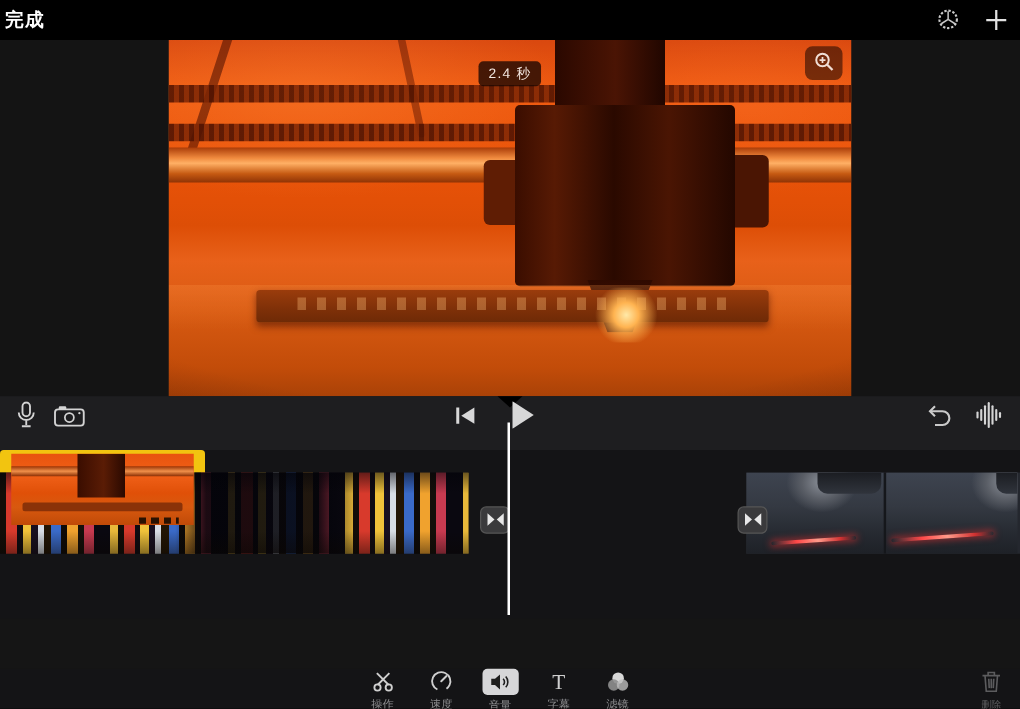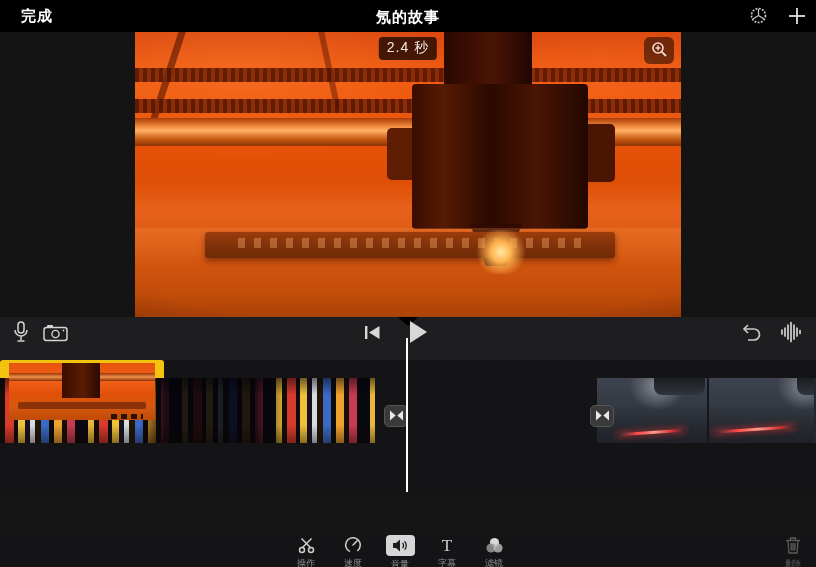--- a/index.html
+++ b/index.html
@@ -2,21 +2,21 @@
 <html><head>
 <meta charset="utf-8">
 <style>
   * { margin:0; padding:0; box-sizing:border-box; }
   html,body { background:#000; }
   body { font-family:"Liberation Sans","DejaVu Sans",sans-serif; }
   .app { position:relative; width:816px; height:567px; background:#151515; overflow:hidden; }
 
   
   .topbar { position:absolute; left:0; top:0; width:816px; height:32px; background:#000; z-index:30; }
-  .done-btn { position:absolute; left:21px; top:7px; color:#fff; font-size:15px; font-weight:600; background:none; border:none; letter-spacing:1px; }
+  .done-btn { position:absolute; left:4px; top:7px; color:#fff; font-size:15px; font-weight:600; background:none; border:none; letter-spacing:1px; }
   .proj-title { position:absolute; left:0; right:0; top:8px; text-align:center; color:#fff; font-size:15px; font-weight:700; letter-spacing:1px; }
   .topbar-right { position:absolute; right:10px; top:4px; display:flex; align-items:center; gap:20px; height:26px; }
   .icon-btn { background:none; border:none; display:flex; align-items:center; justify-content:center; }
 
   
   .preview { position:absolute; left:0; top:32px; width:816px; height:285px; background:#141414; }
   .video { position:absolute; left:135px; top:0; width:546px; height:285px; overflow:hidden;
            background:linear-gradient(180deg,#d9480f 0%,#ef5a10 14%,#e85208 38%,#dd4e06 52%,#e8611a 62%,#d85a12 76%,#c24c09 92%,#aa4207 100%); }
   .v-layer { position:absolute; }
   .v-glow-top { left:0; top:0; width:100%; height:60%;
@@ -41,22 +41,22 @@
       background:linear-gradient(180deg,rgba(255,150,70,.25),rgba(0,0,0,0) 40%); }
   .v-board { left:70px; top:200px; width:410px; height:26px; border-radius:3px;
       background:linear-gradient(180deg,#9a3c0c,#7e3008 60%,#6e2a06);
       box-shadow:0 3px 6px rgba(60,10,0,.5); }
   .v-board::after { content:""; position:absolute; left:8%; top:22%; width:84%; height:38%;
       background:repeating-linear-gradient(90deg,rgba(255,190,120,.35) 0 7px,rgba(120,40,5,.0) 7px 16px); }
   .v-laserglow { left:338px; top:198px; width:56px; height:44px;
       background:radial-gradient(circle at 50% 50%, #ffe9a8 0%, #ffb350 28%, rgba(255,120,40,0) 70%); }
   .v-vignette { left:0; top:0; width:100%; height:100%;
       background:radial-gradient(120% 95% at 50% 45%, rgba(0,0,0,0) 62%, rgba(40,5,0,.45) 100%); }
-  .duration-badge { position:absolute; left:50%; top:5px; transform:translateX(-50%);
-      background:rgba(28,8,2,.8); color:#f3e7e0; font-size:14px; padding:2px 8px 3px;
+  .duration-badge { position:absolute; left:50%; top:17px; transform:translateX(-50%);
+      background:rgba(28,8,2,.8); color:#f3e7e0; font-size:11px; padding:2px 8px 3px;
       border-radius:4px; letter-spacing:1px; z-index:5; }
   .zoom-btn { position:absolute; right:7px; top:5px; width:30px; height:27px; border:none; border-radius:6px;
       background:rgba(22,6,2,.55); display:flex; align-items:center; justify-content:center; z-index:5; }
 
   
   .transport { position:absolute; left:0; top:317px; width:816px; height:43px; background:#1e1e20; }
   .notch { position:absolute; left:398px; top:0; width:0; height:0;
       border-left:10px solid transparent; border-right:10px solid transparent; border-top:9px solid #000; }
   .transport .left-grp { position:absolute; left:13px; top:4px; display:flex; gap:14px; align-items:center; }
   .transport .mid-grp { position:absolute; left:364px; top:4px; display:flex; gap:28px; align-items:center; }
@@ -138,21 +138,20 @@
   .delete-btn { position:absolute; right:8px; top:1px; width:30px; display:flex; flex-direction:column; align-items:center; background:none; border:none; }
   .delete-btn .tlabel { margin-top:1px; font-size:8px; color:#5c5c5e; }
 </style>
 </head>
 <body>
 
 <div class="app">
 
   <header class="topbar">
     <button class="done-btn">完成</button>
-    <div class="proj-title">氖的故事</div>
     <div class="topbar-right">
       <button class="icon-btn">
         <span>
           <svg width="19" height="19" viewBox="0 0 19 19">
               <circle cx="9.5" cy="9.5" r="7" fill="none" stroke="#c9c9c9" stroke-width="1.7" stroke-dasharray="1.9 1.4"></circle>
               <line x1="9.5" y1="9.5" x2="9.5" y2="3" stroke="#c9c9c9" stroke-width="1.2"></line>
               <line x1="9.5" y1="9.5" x2="4" y2="13" stroke="#c9c9c9" stroke-width="1.2"></line>
               <line x1="9.5" y1="9.5" x2="15" y2="13" stroke="#c9c9c9" stroke-width="1.2"></line>
             </svg>
         </span>

